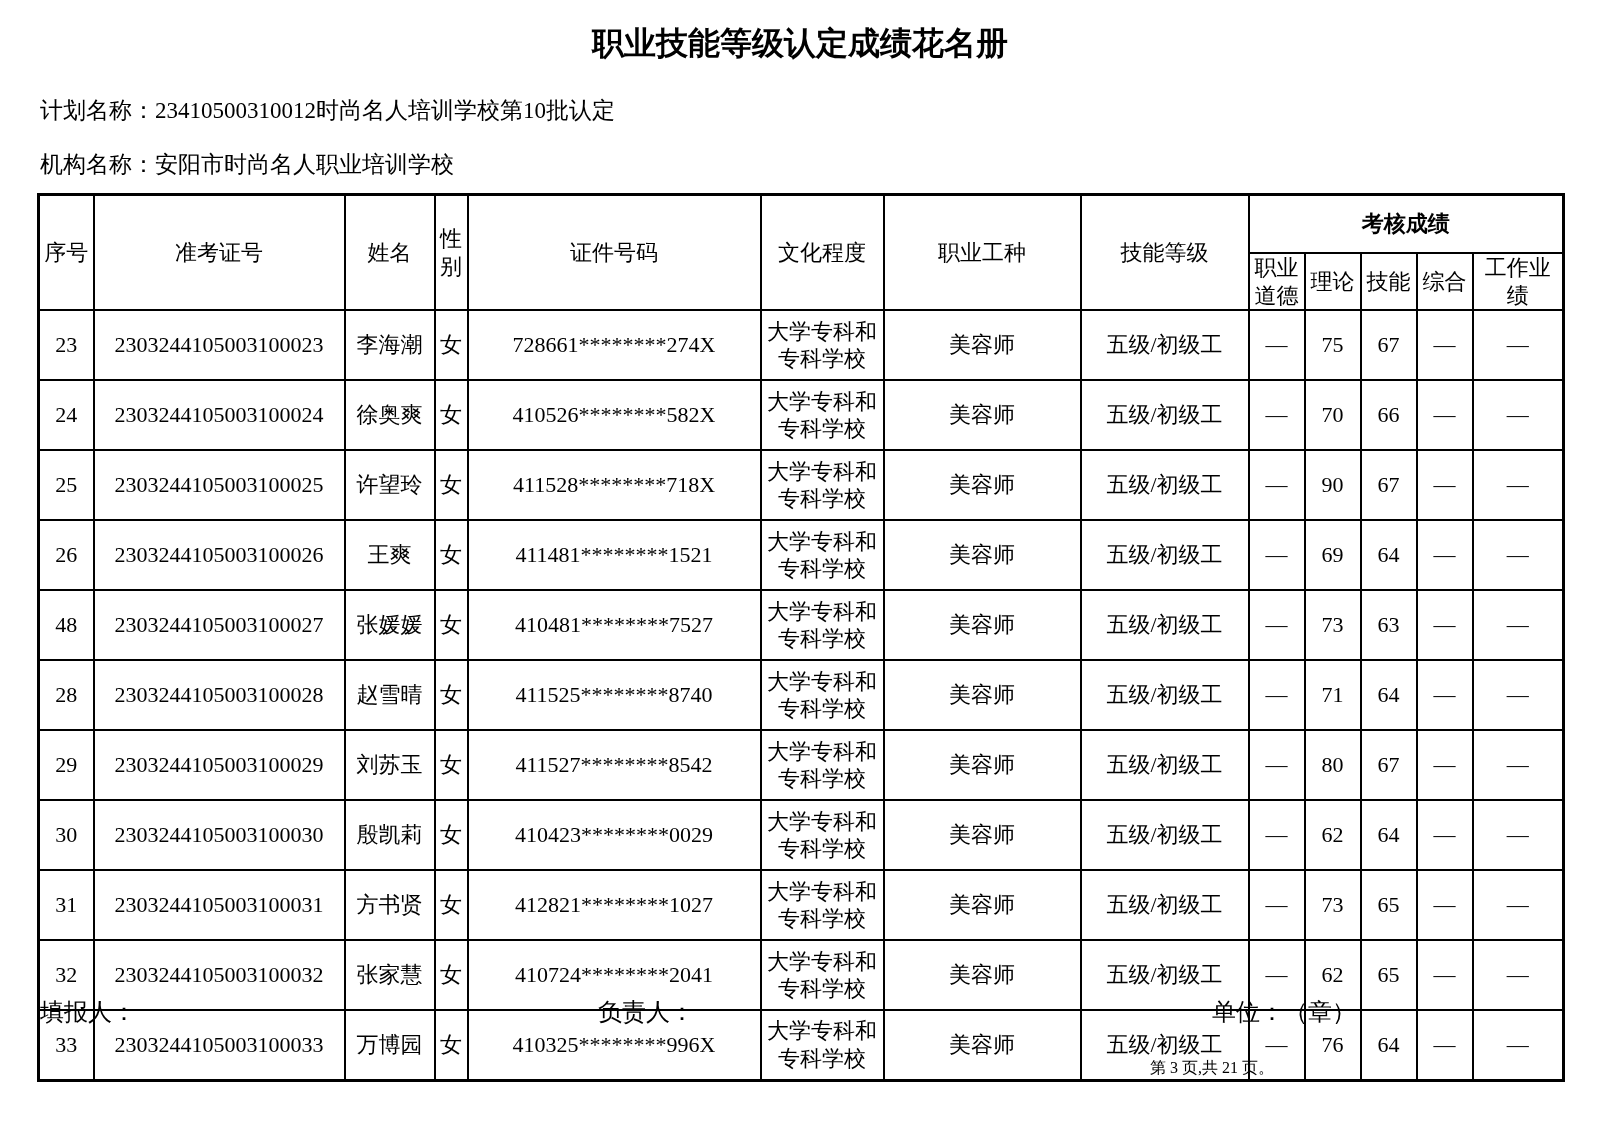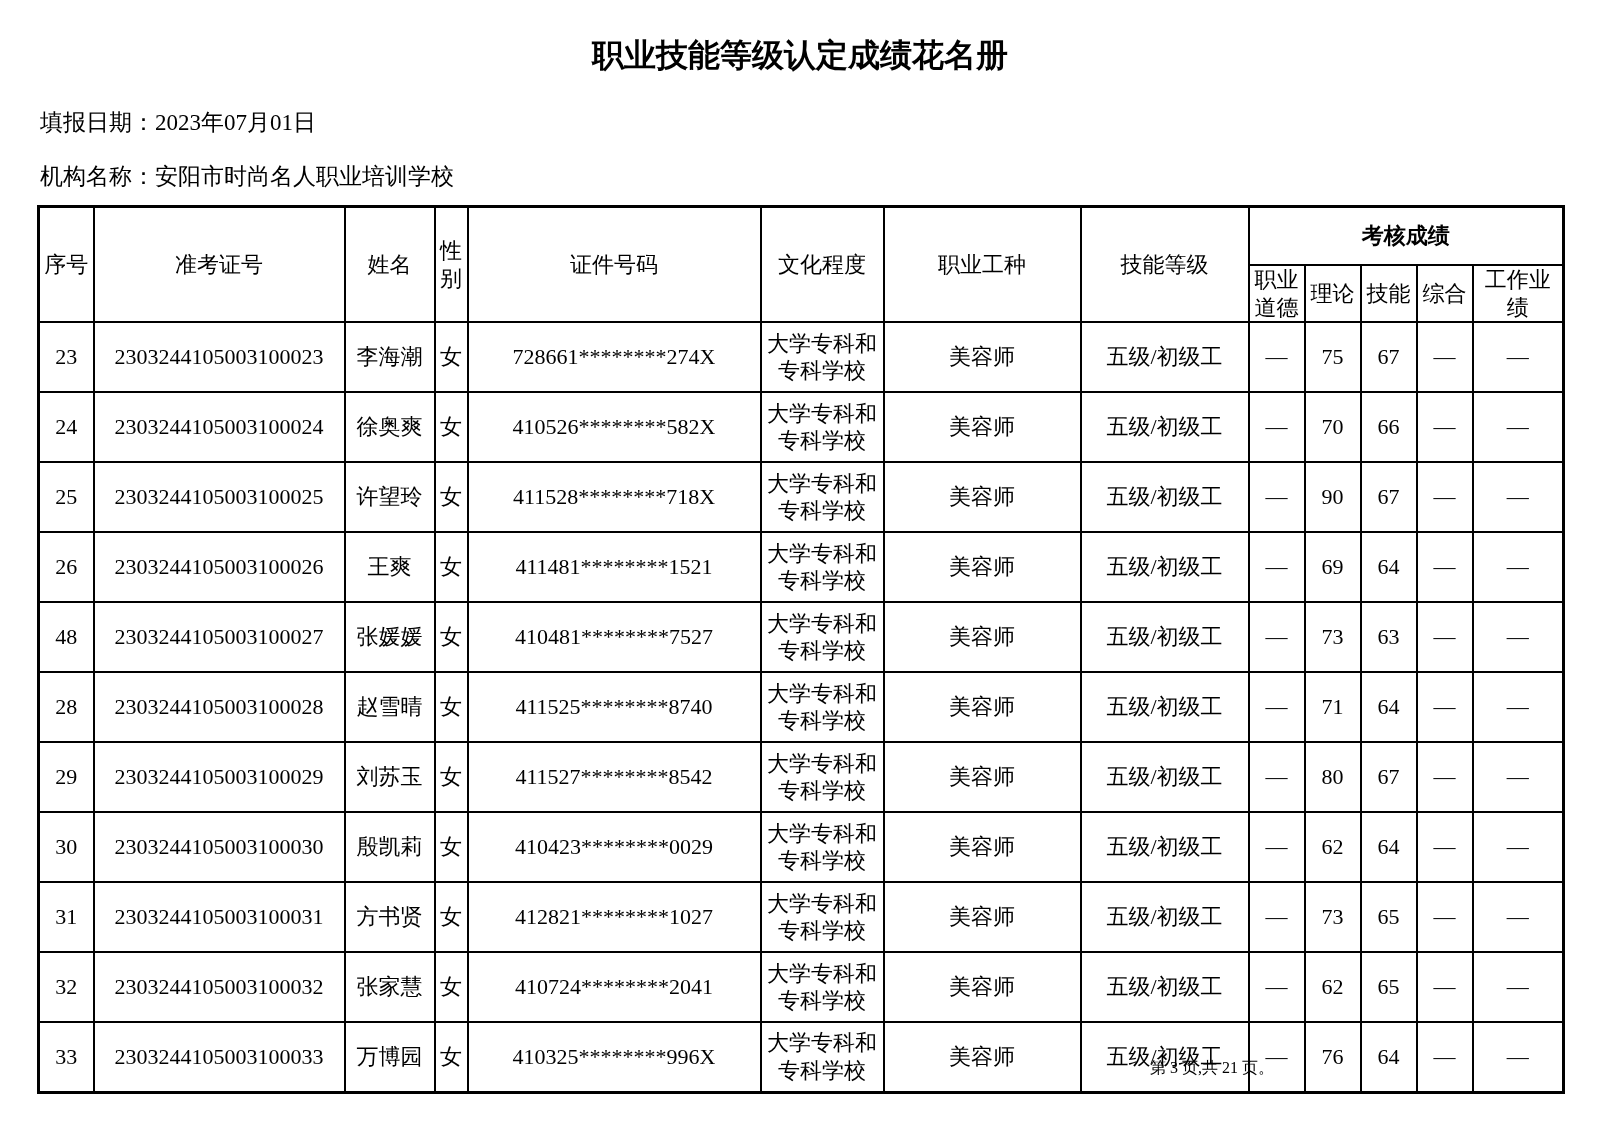--- a/index.html
+++ b/index.html
@@ -11,21 +11,21 @@
   }
   .page {
     position: relative;
     width: 1600px;
     height: 1129px;
     background: #ffffff;
     overflow: hidden;
   }
   .doc-title {
     margin: 0;
-    padding-top: 36px;
+    padding-top: 24px;
     text-align: center;
     font-size: 32px;
     font-weight: bold;
     line-height: 1.2;
   }
   .meta-row {
     display: flex;
     justify-content: space-between;
     align-items: baseline;
     padding: 0 40px;
@@ -80,21 +80,21 @@
 </style>
 </head>
 <body>
 
 <div class="page">
 
   <h1 class="doc-title">职业技能等级认定成绩花名册</h1>
 
   <div class="meta-row meta-row-1">
     <div>
-      <span>填报日期：</span><span>2023年07月01日</span>
+      <span>计划名称：</span><span>23410500310012时尚名人培训学校第10批认定</span>
     </div>
   </div>
 
   <div class="meta-row meta-row-2">
     <div>
       <span>机构名称：</span><span>安阳市时尚名人职业培训学校</span>
     </div>
   </div>
 
   <table class="roster">
@@ -305,16 +305,21 @@
       <td>五级/初级工</td>
       <td>—</td>
       <td>76</td>
       <td>64</td>
       <td>—</td>
       <td>—</td>
     </tr>
   </tbody>
   </table>
 
+  <div class="sign-row">
+    <span class="sign-item sign-filler">填报人：</span>
+    <span class="sign-item sign-manager">负责人：</span>
+    <span class="sign-item sign-unit">单位：（章）</span>
+  </div>
 
   <div class="page-footer">第 3 页,共 21 页。</div>
 
 </div>
 
 </body></html>

